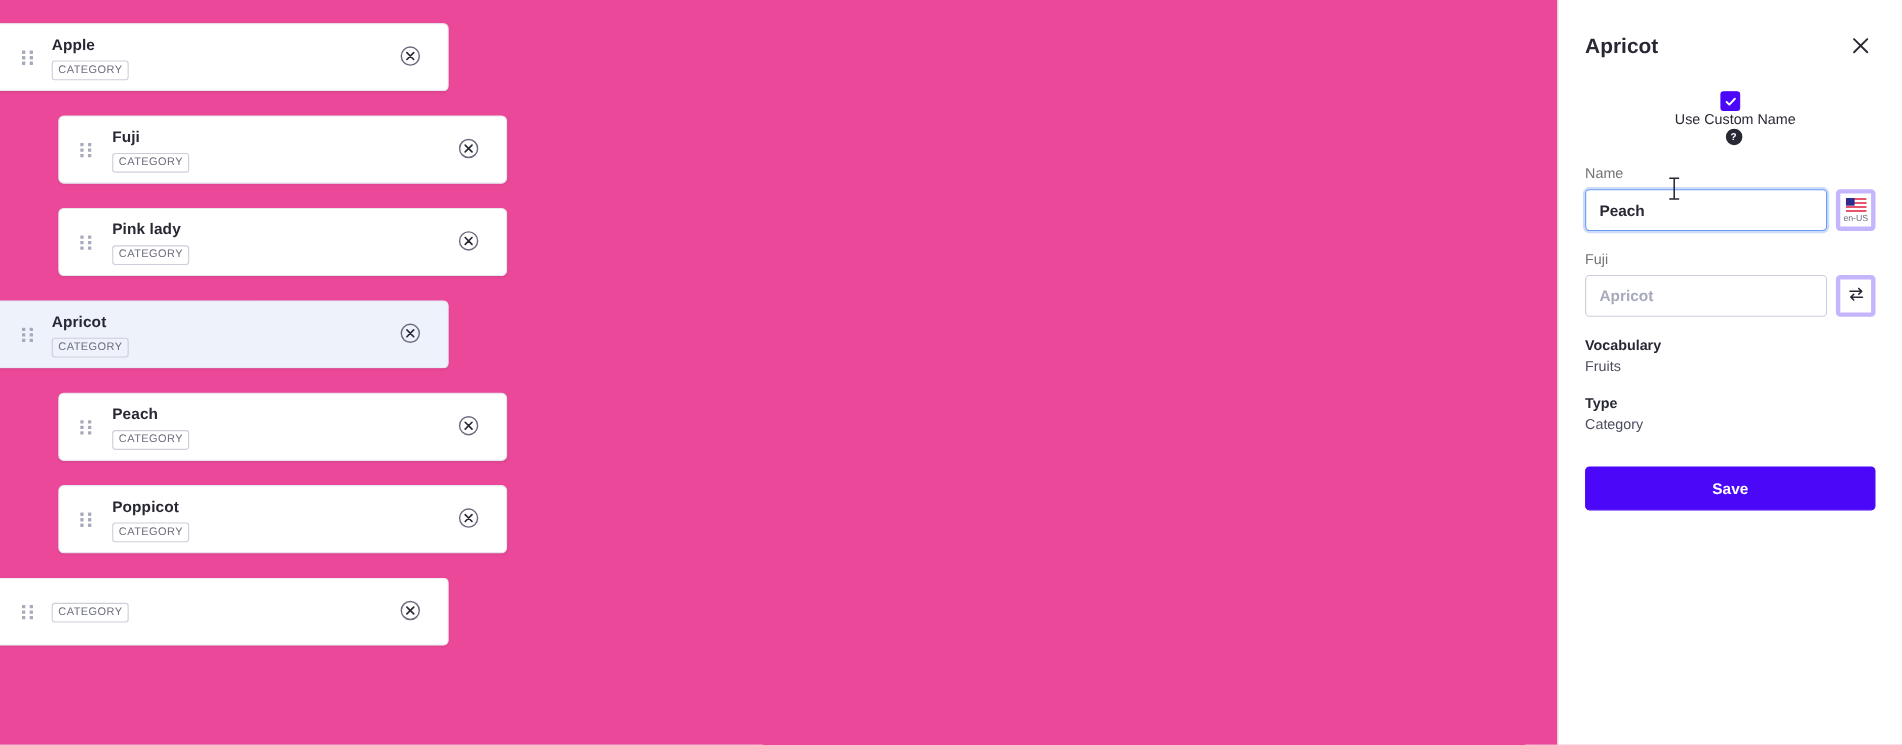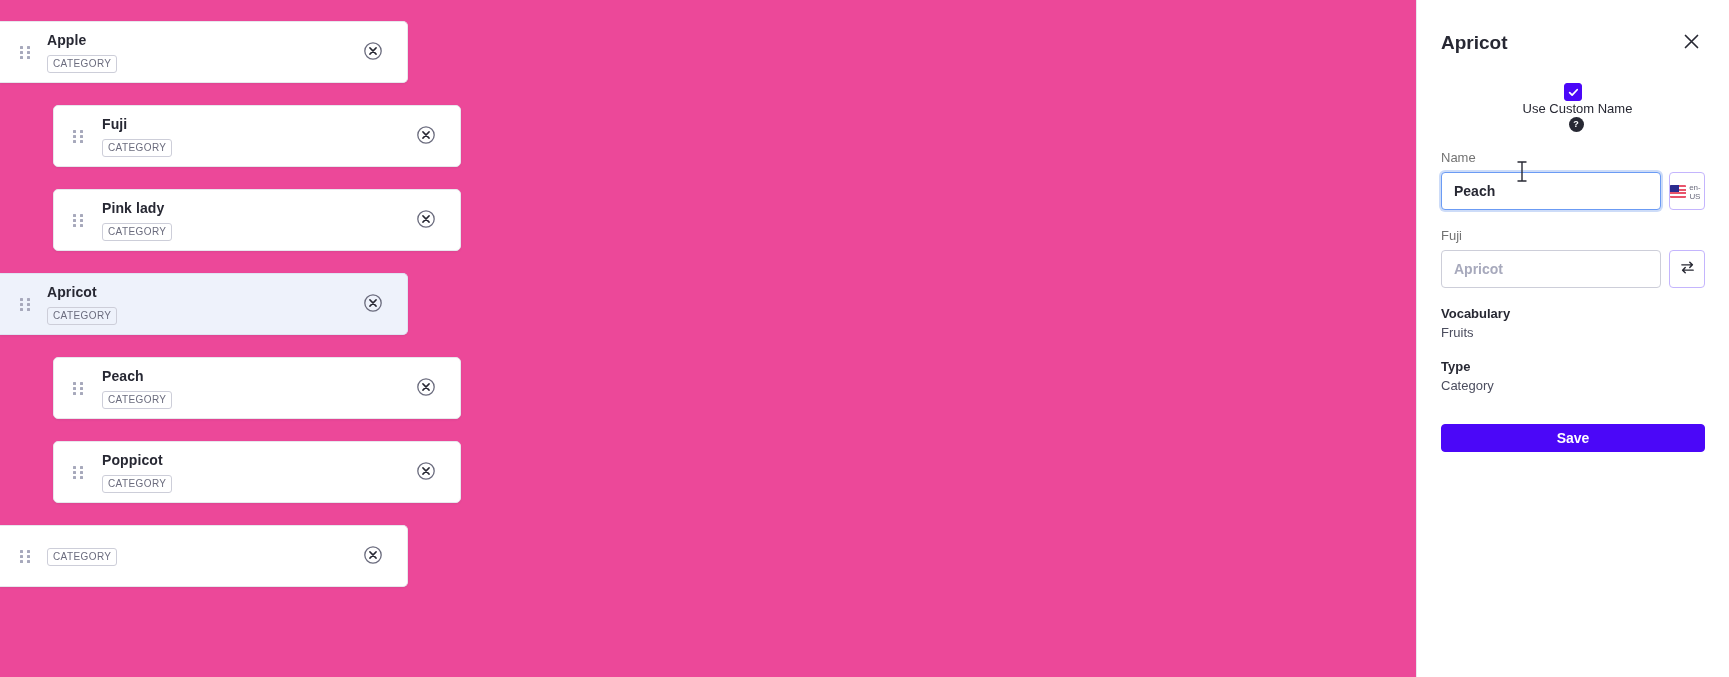--- a/index.html
+++ b/index.html
@@ -234,25 +234,25 @@
     border-color: #6b9bf4;
     box-shadow: 0 0 0 2px #cddcf8;
   }
   .text-input::placeholder { color: #a7a9bc; }
 
   .side-btn {
     flex: none;
     width: 36px;
     height: 38px;
     box-sizing: border-box;
-    border: 1px solid #c4b5fd;
+    border: 4px solid #c4b5fd;
     border-radius: 4px;
     background: #ffffff;
     display: flex;
-    flex-direction: row;
+    flex-direction: column;
     align-items: center;
     justify-content: center;
     cursor: pointer;
     padding: 0;
   }
   .flag {
     width: 19px;
     height: 13px;
     position: relative;
     overflow: hidden;
@@ -292,21 +292,21 @@
   }
   .info-value {
     font-size: 13px;
     line-height: 17px;
     color: #4b4d5e;
   }
 
   .save-btn {
     display: block;
     width: 100%;
-    height: 28px;
+    height: 40px;
     margin-top: 30px;
     background: #4b07f8;
     border: 1px solid #4b07f8;
     border-radius: 4px;
     color: #ffffff;
     font-family: "Liberation Sans", sans-serif;
     font-size: 14px;
     font-weight: bold;
     cursor: pointer;
     padding: 0;

